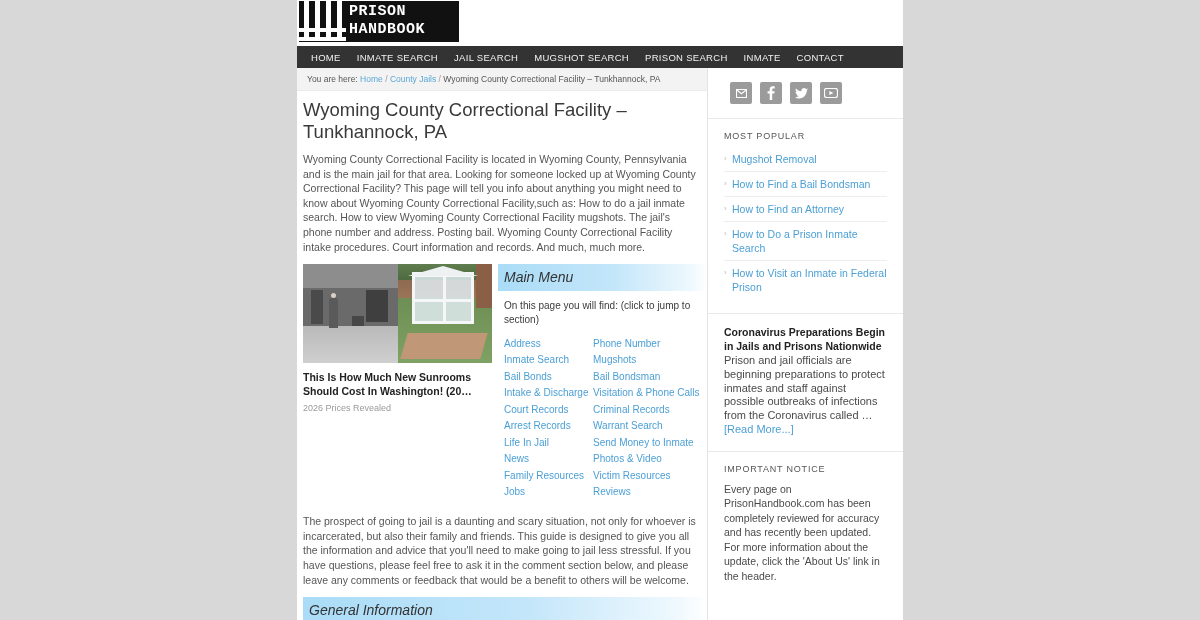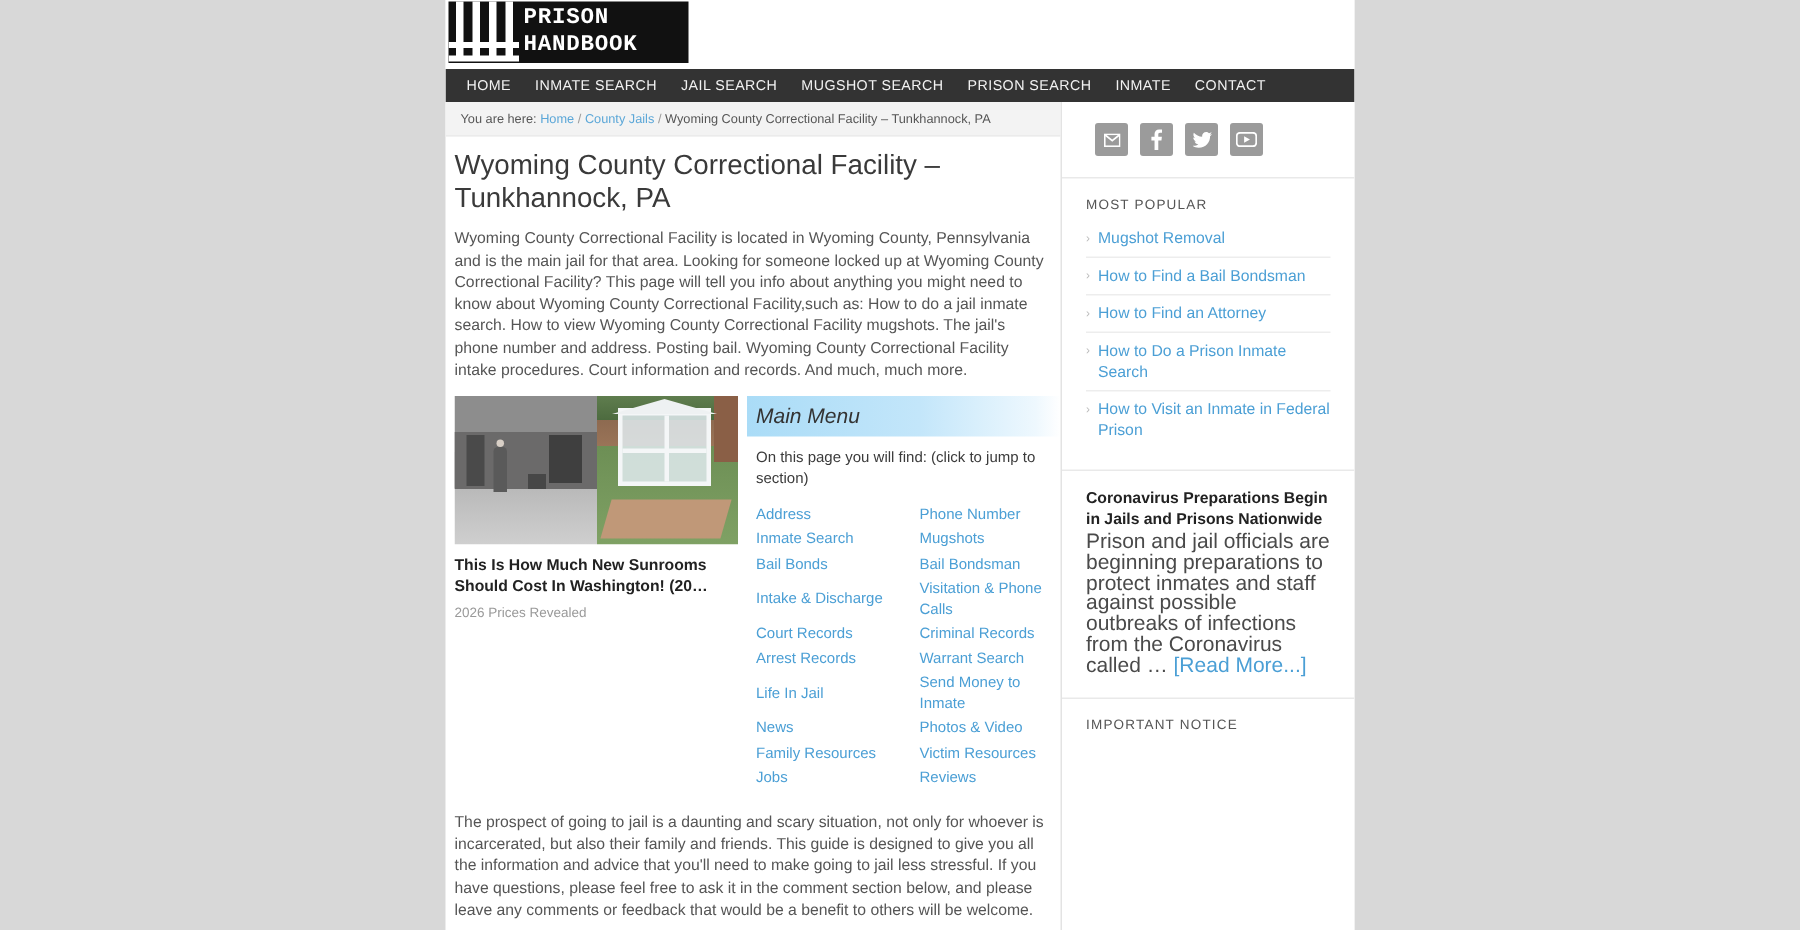--- a/index.html
+++ b/index.html
@@ -231,21 +231,21 @@
   #menu-intro {
     font-size: 10px;
     line-height: 14px;
     color: #3b3b3b;
     margin: 8px 0 8px 6px;
     padding-right: 16px;
   }
   #menu-grid {
     display: grid;
     grid-template-columns: 89px 1fr;
-    column-gap: 20px;
+    column-gap: 0;
     margin-left: 6px;
     padding-right: 4px;
   }
   #menu-grid .mi {
     font-size: 10px;
     line-height: 13.5px;
     color: #4b9fd5;
     padding: 1.5px 0;
     cursor: pointer;
     display: flex;
@@ -295,21 +295,21 @@
   }
 
   .news-title {
     font-size: 10.5px;
     font-weight: bold;
     color: #222222;
     line-height: 13.5px;
     margin-bottom: 1px;
   }
   .news-body {
-    font-size: 14px;
+    font-size: 11px;
     line-height: 13.8px;
     color: #4a4a4a;
   }
   .news-body a { color: #4b9fd5; text-decoration: none; }
 
   .notice-body {
     font-size: 10.5px;
     line-height: 14.5px;
     color: #4a4a4a;
     margin-top: 8px;
@@ -478,19 +478,20 @@
         </div>
       </div>
 
       <div class="side-block">
         <div class="news-title">Coronavirus Preparations Begin in Jails and Prisons Nationwide</div>
         <div class="news-body"><span>Prison and jail officials are beginning preparations to protect inmates and staff against possible outbreaks of infections from the Coronavirus called … </span><a href="#">[Read More...]</a></div>
       </div>
 
       <div class="side-block" style="border-bottom:none;">
         <div class="side-head">IMPORTANT NOTICE</div>
+        <div class="notice-body">Every page on PrisonHandbook.com has been completely reviewed for accuracy and has recently been updated. For more information about the update, click the 'About Us' link in the header.</div>
       </div>
 
     </div>
 
   </div>
 
 </div>
 
 </body></html>

